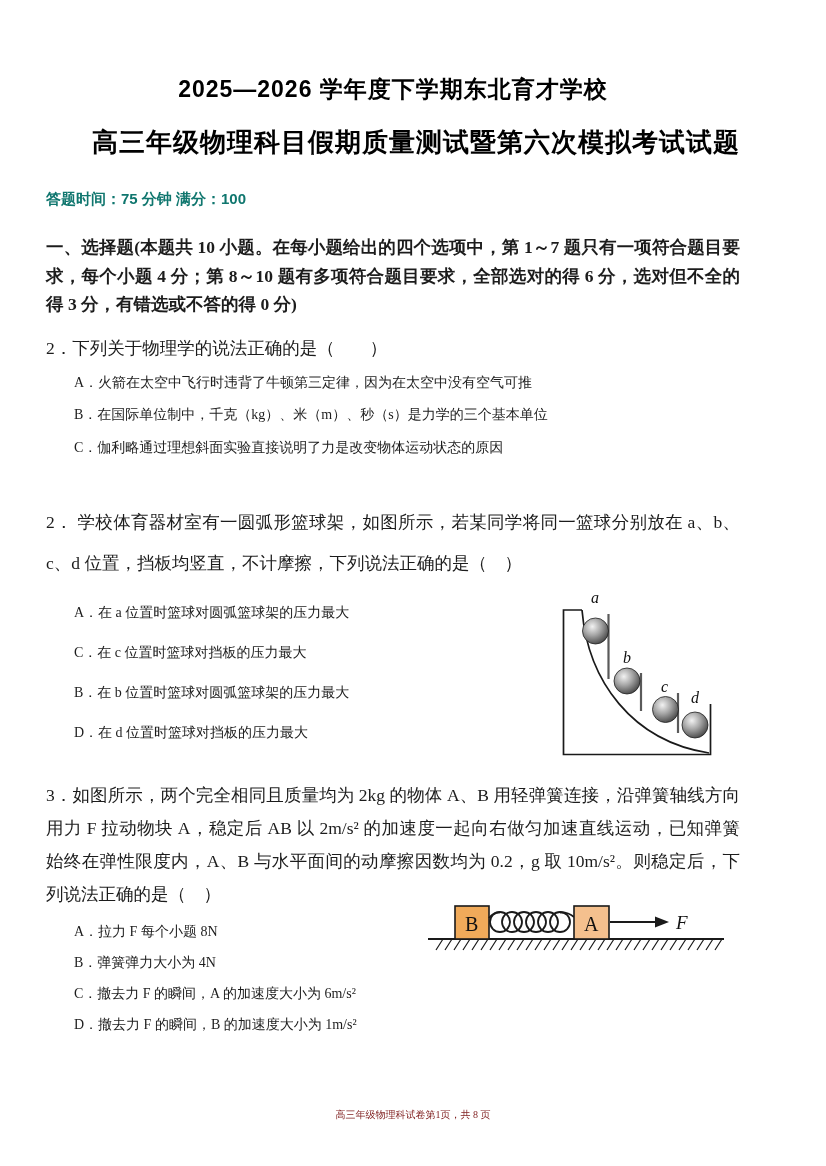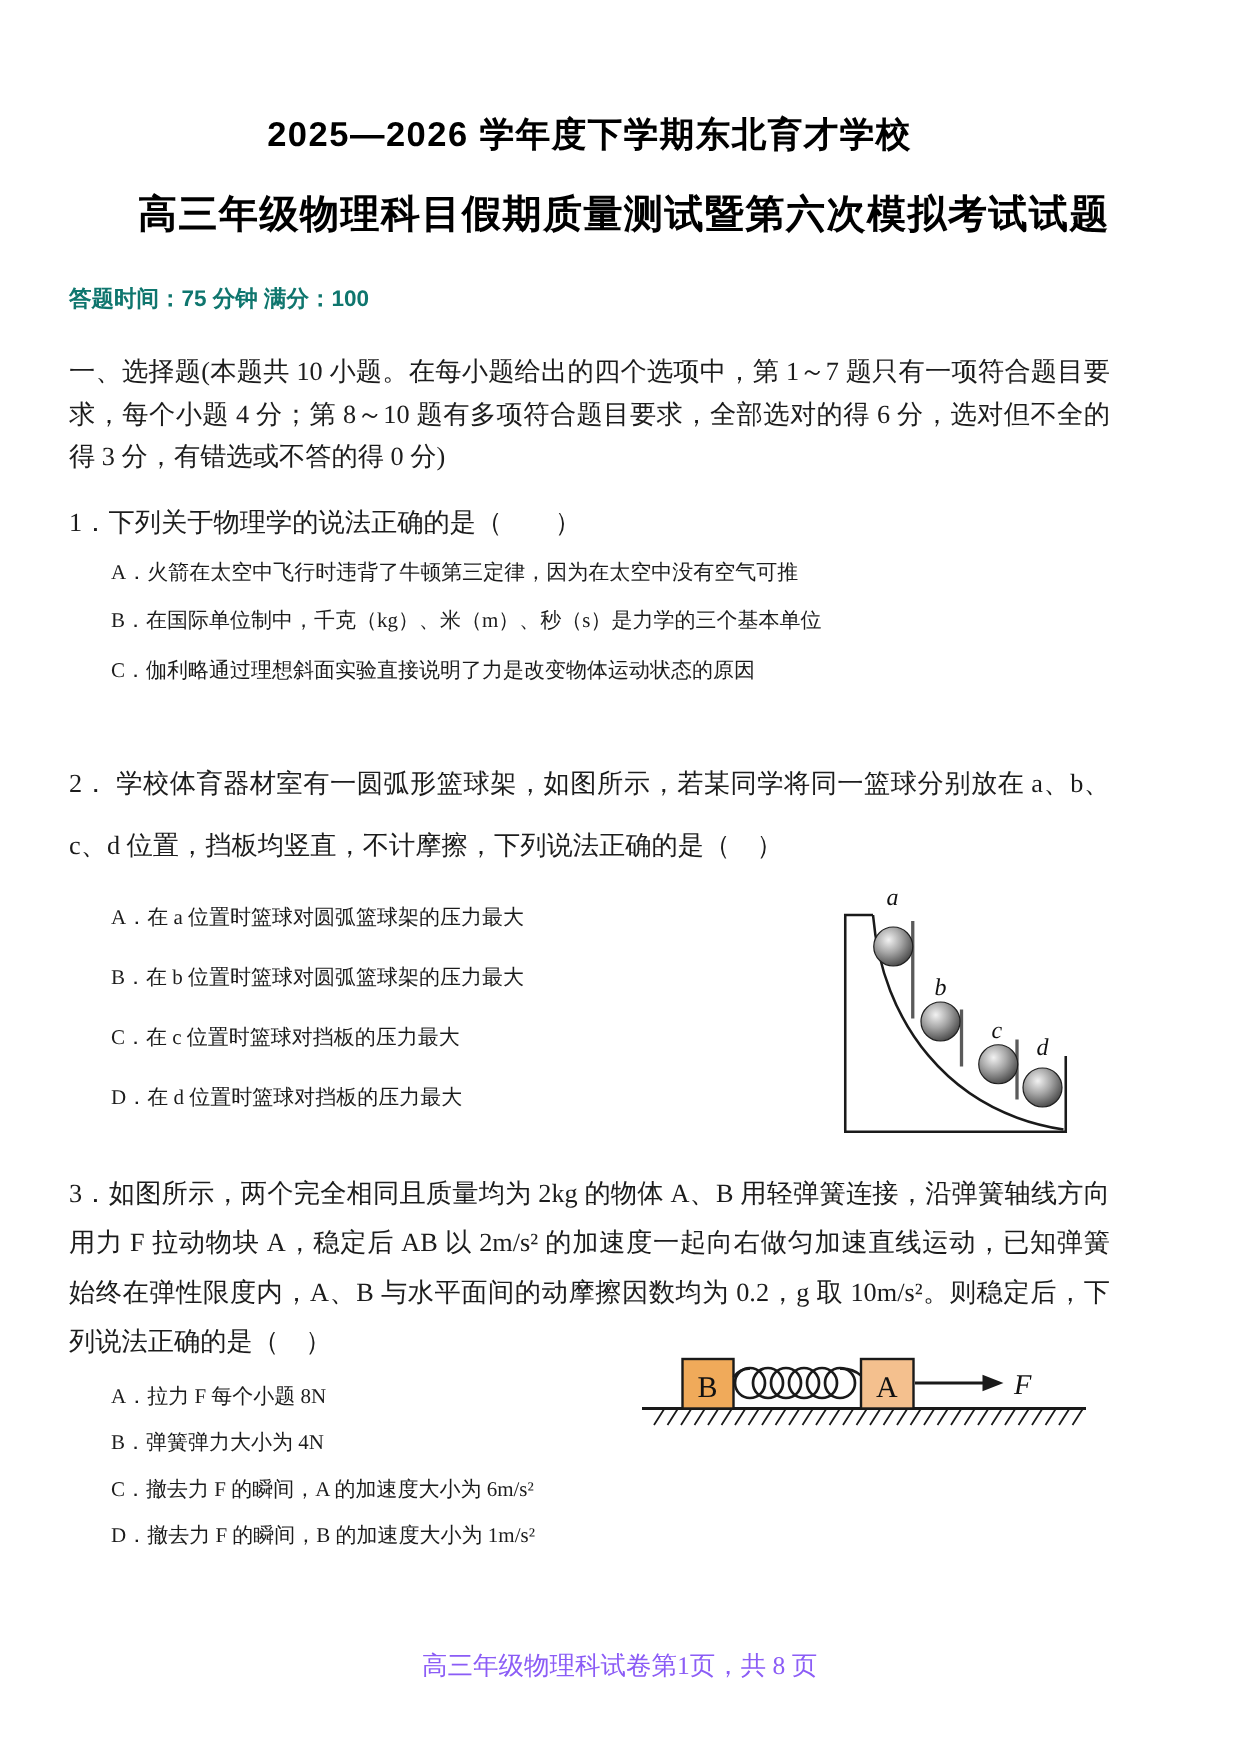--- a/index.html
+++ b/index.html
@@ -27,21 +27,21 @@
     font-size:26px;font-weight:bold;color:#000;
     letter-spacing:1px;
   }
   .meta{
     margin:30px 0 0 0;
     font-size:15px;font-weight:bold;color:#0f766e;
     font-family:"Liberation Sans","DejaVu Sans",sans-serif;
   }
   .intro{
     margin:24px 0 0 0;
-    font-size:17.5px;font-weight:normal;
+    font-size:17.5px;font-weight:bold;
     line-height:28.5px;
     text-align:justify;
   }
   .question{position:relative;}
   .stem{margin:0;font-size:17.5px;text-align:justify;}
   .opt{margin:0;padding-left:28px;font-size:14px;text-align:left;}
 
   .q1{margin-top:14px;}
   .q1 .stem{line-height:30px;margin-bottom:4px;}
   .q1 .opt{line-height:32.5px;}
@@ -54,53 +54,53 @@
 
   .q3{margin-top:26px;}
   .q3 .stem{line-height:33px;}
   .q3 .opts{margin-top:5px;width:420px;}
   .q3 .opt{line-height:31px;}
   .fig3{position:absolute;top:111px;right:14px;}
 
   .footer{
     position:absolute;left:0;right:0;bottom:44px;
     text-align:center;
-    font-size:17px;color:#8b5cf6;
+    font-size:10px;color:#7f1d1d;
   }
 
   .svg-cap{font:20px "Liberation Serif","DejaVu Serif",serif;fill:#111;}
   .svg-it{font:italic 19px "Liberation Serif","DejaVu Serif",serif;fill:#111;}
   .svg-ball-lbl{font:italic 16px "Liberation Serif","DejaVu Serif",serif;fill:#111;}
 </style>
 </head>
 <body>
 
 <div class="page">
   <div class="content">
 
     <h1 class="title1">2025—2026 学年度下学期东北育才学校</h1>
     <h1 class="title2">高三年级物理科目假期质量测试暨第六次模拟考试试题</h1>
 
     <p class="meta">答题时间：75 分钟  满分：100</p>
 
     <p class="intro">一、选择题(本题共 10 小题。在每小题给出的四个选项中，第 1～7 题只有一项符合题目要求，每个小题 4 分；第 8～10 题有多项符合题目要求，全部选对的得 6 分，选对但不全的得 3 分，有错选或不答的得 0 分)</p>
 
     <div class="question q1">
-      <p class="stem">1．下列关于物理学的说法正确的是（　　）</p>
+      <p class="stem">2．下列关于物理学的说法正确的是（　　）</p>
       <p class="opt">A．火箭在太空中飞行时违背了牛顿第三定律，因为在太空中没有空气可推</p>
       <p class="opt">B．在国际单位制中，千克（kg）、米（m）、秒（s）是力学的三个基本单位</p>
       <p class="opt">C．伽利略通过理想斜面实验直接说明了力是改变物体运动状态的原因</p>
     </div>
 
     <div class="question q2">
       <p class="stem">2．  学校体育器材室有一圆弧形篮球架，如图所示，若某同学将同一篮球分别放在 a、b、c、d 位置，挡板均竖直，不计摩擦，下列说法正确的是（　）</p>
       <div class="opts">
         <p class="opt">A．在 a 位置时篮球对圆弧篮球架的压力最大</p>
+        <p class="opt">C．在 c 位置时篮球对挡板的压力最大</p>
         <p class="opt">B．在 b 位置时篮球对圆弧篮球架的压力最大</p>
-        <p class="opt">C．在 c 位置时篮球对挡板的压力最大</p>
         <p class="opt">D．在 d 位置时篮球对挡板的压力最大</p>
       </div>
 
       <svg class="fig2" width="152" height="174" viewBox="0 0 152 174">
         <defs>
           <radialGradient id="ballG" cx="38%" cy="33%" r="75%">
             <stop offset="0%" stop-color="#f2f2f2"></stop>
             <stop offset="45%" stop-color="#a6a6a6"></stop>
             <stop offset="100%" stop-color="#3c3c3c"></stop>
           </radialGradient>

